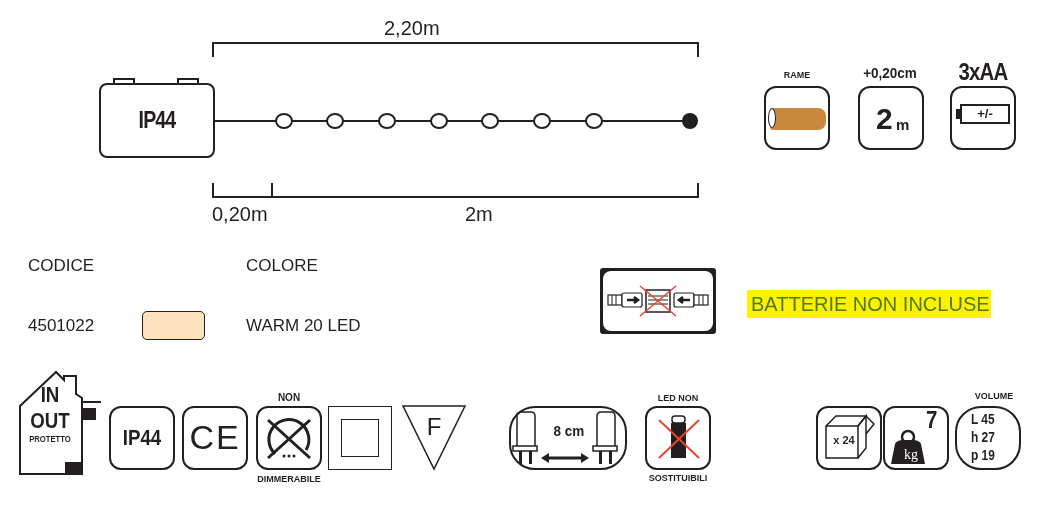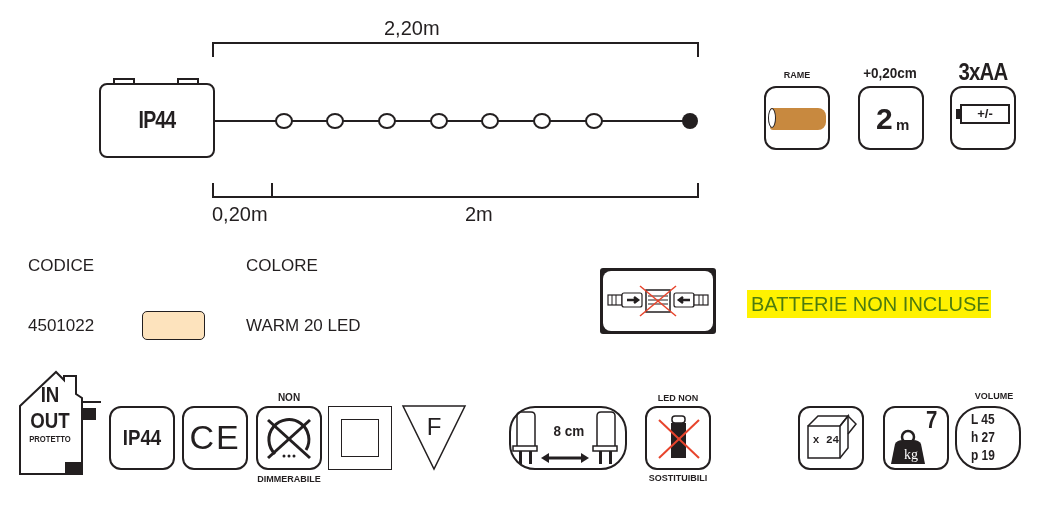--- a/index.html
+++ b/index.html
@@ -176,21 +176,21 @@
   <div class="rbox" style="left:645px;top:406px;width:66px;height:64px;">
     <svg width="66" height="64" style="left:-2px;top:-2px;">
       <rect x="27" y="10" width="13" height="7" rx="3" fill="#fff" stroke="#231f20" stroke-width="1.5"></rect>
       <rect x="26" y="17" width="15" height="35" fill="#231f20"></rect>
       <line x1="14" y1="14" x2="54" y2="52" stroke="#e8442c" stroke-width="2"></line>
       <line x1="54" y1="14" x2="14" y2="52" stroke="#e8442c" stroke-width="2"></line>
     </svg>
   </div>
   <div class="lbl-sm" style="left:645px;top:473px;width:66px;font-size:9px;">SOSTITUIBILI</div>
 
-  <div class="rbox" style="left:798px;top:406px;width:66px;height:64px;font-family:Liberation Mono, monospace;">
+  <div class="rbox" style="left:816px;top:406px;width:66px;height:64px;">
     <svg width="66" height="64" style="left:-2px;top:-2px;">
       <path d="M10 20 L42 20 L42 52 L10 52 Z" fill="#fff" stroke="#231f20" stroke-width="1.5"></path>
       <path d="M10 20 L20 10 L50 10 L42 20" fill="none" stroke="#231f20" stroke-width="1.5"></path>
       <path d="M42 20 L50 10 L50 42 L42 52" fill="none" stroke="#231f20" stroke-width="1.5"></path>
       <path d="M50 10 L58 18 L50 28" fill="none" stroke="#231f20" stroke-width="1.5"></path>
     </svg>
     <div class="abs" style="left:8px;top:26px;width:36px;text-align:center;font-weight:bold;font-size:11px;">x 24</div>
   </div>
 
   <div class="rbox" style="left:883px;top:406px;width:66px;height:64px;">

